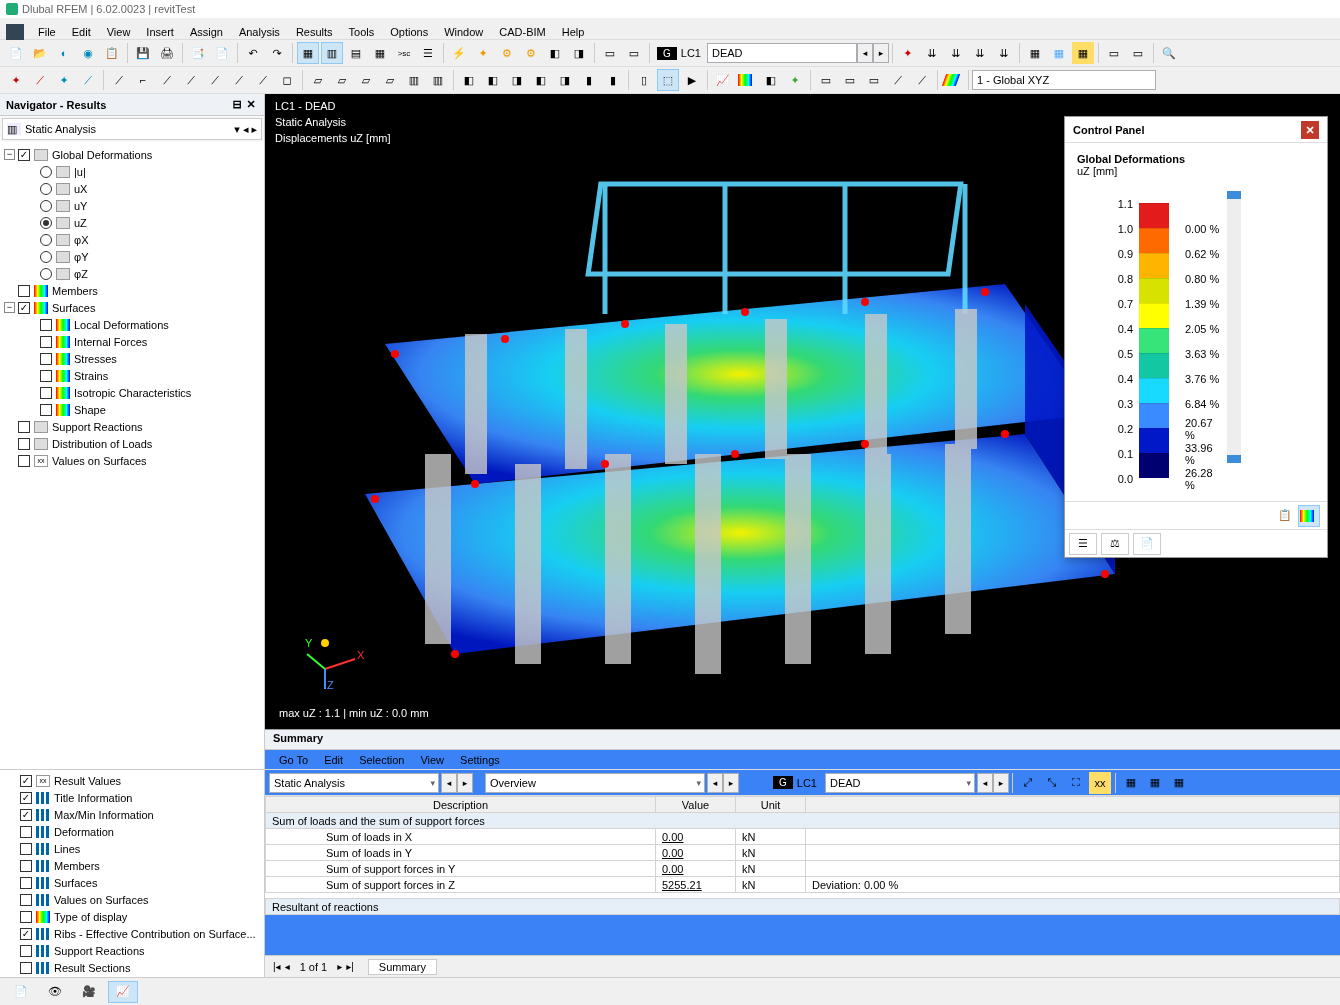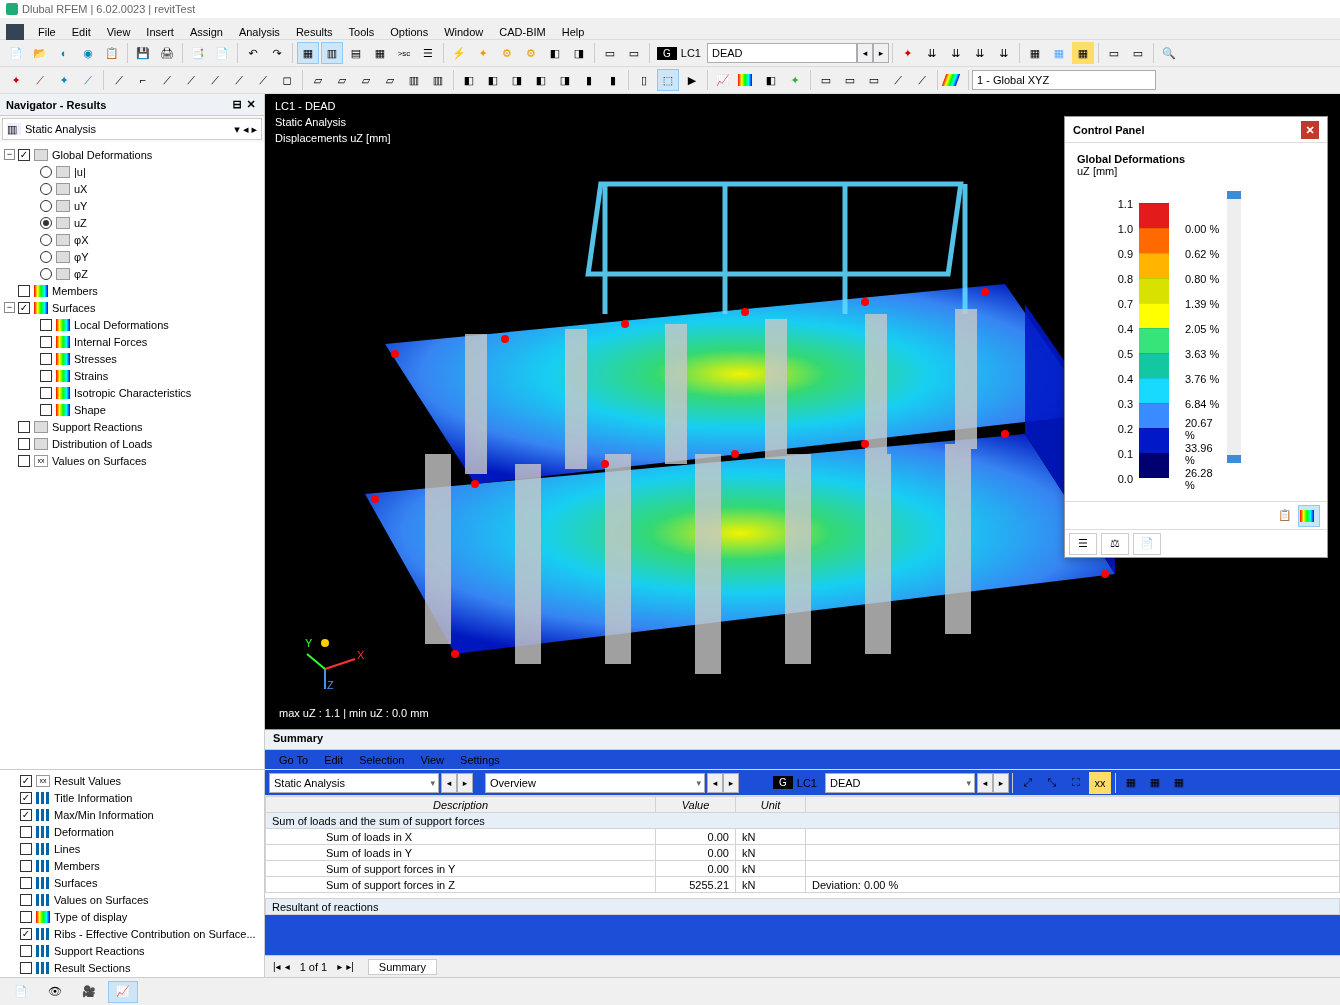--- a/index.html
+++ b/index.html
@@ -62,34 +62,34 @@
 .legend-lbl { width: 62px; text-align: right; padding-right: 6px; }
 .legend-sw { width: 30px; height: 22px; border-top: 1px solid rgba(0,0,0,0.1); }
 .legend-pct { width: 54px; padding-left: 16px; }
 .legend-slider { width: 14px; height: 272px; background: #eee; position: relative; margin-left: 4px; }
 .legend-slider .thumb { position: absolute; width: 14px; height: 8px; background: #3b8dd9; }
 .ctrl-icons { height: 28px; border-top: 1px solid #ddd; display: flex; align-items: center; padding: 0 6px; }
 .ctrl-tabs { height: 28px; border-top: 1px solid #ddd; display: flex; align-items: center; padding: 0 4px; }
 .ctrl-tabs .tab { width: 28px; height: 22px; border: 1px solid #ccc; margin-right: 4px; display: flex; align-items: center; justify-content: center; }
 
 
-.summary { height: 248px; border-top: 1px solid #999; background: #1d4ed8; display: flex; flex-direction: column; }
+.summary { height: 248px; border-top: 1px solid #999; background: #3b82f6; display: flex; flex-direction: column; }
 .summary-hdr { height: 20px; background: #eef2f6; padding: 2px 8px; font-weight: bold; border-bottom: 1px solid #ccc; }
 .summary-menu { height: 20px; display: flex; align-items: center; padding: 0 6px; border-bottom: 1px solid #ddd; }
 .summary-menu span { padding: 2px 8px; cursor: default; }
 .summary-tools { height: 26px; display: flex; align-items: center; padding: 2px; border-bottom: 1px solid #ddd; }
 .sum-combo { height: 20px; border: 1px solid #abadb3; background: #fff; padding: 0 16px 0 4px; margin: 0 2px; display: flex; align-items: center; position: relative; }
 .sum-combo::after { content: "▾"; position: absolute; right: 3px; font-size: 9px; color: #666; }
 .nav-btn { width: 16px; height: 20px; border: 1px solid #abadb3; background: #f0f0f0; text-align: center; line-height: 18px; font-size: 9px; cursor: pointer; }
 
 table.grid { width: 100%; border-collapse: collapse; background: #fff; }
 table.grid th, table.grid td { border: 1px solid #d3d3d3; padding: 1px 6px; height: 16px; font-size: 11px; }
-table.grid th { background: #f0f0f0; font-weight: normal; text-align: center; font-style: italic; }
+table.grid th { background: #f0f0f0; font-weight: normal; text-align: center; }
 .grid .section { background: #e6eef7; font-weight: normal; }
-td.val { text-align: right; padding-right: 10px; }
+td.val { text-align: left; padding-right: 10px; text-decoration: underline; }
 td.unit { padding-left: 8px; }
 
 .summary-footer { height: 22px; border-top: 1px solid #ccc; background: #f0f0f0; display: flex; align-items: center; padding: 0 6px; }
 .summary-footer .nav { font-size: 10px; margin: 0 2px; cursor: pointer; }
 
 
 .bottom-tabs { height: 28px; background: #f0f0f0; border-top: 1px solid #ccc; display: flex; align-items: center; padding: 0 6px; }
 .btab { width: 30px; height: 22px; border: 1px solid transparent; margin-right: 4px; display: flex; align-items: center; justify-content: center; }
 .btab.active { border-color: #90c8f6; background: #cde6f7; }
 

